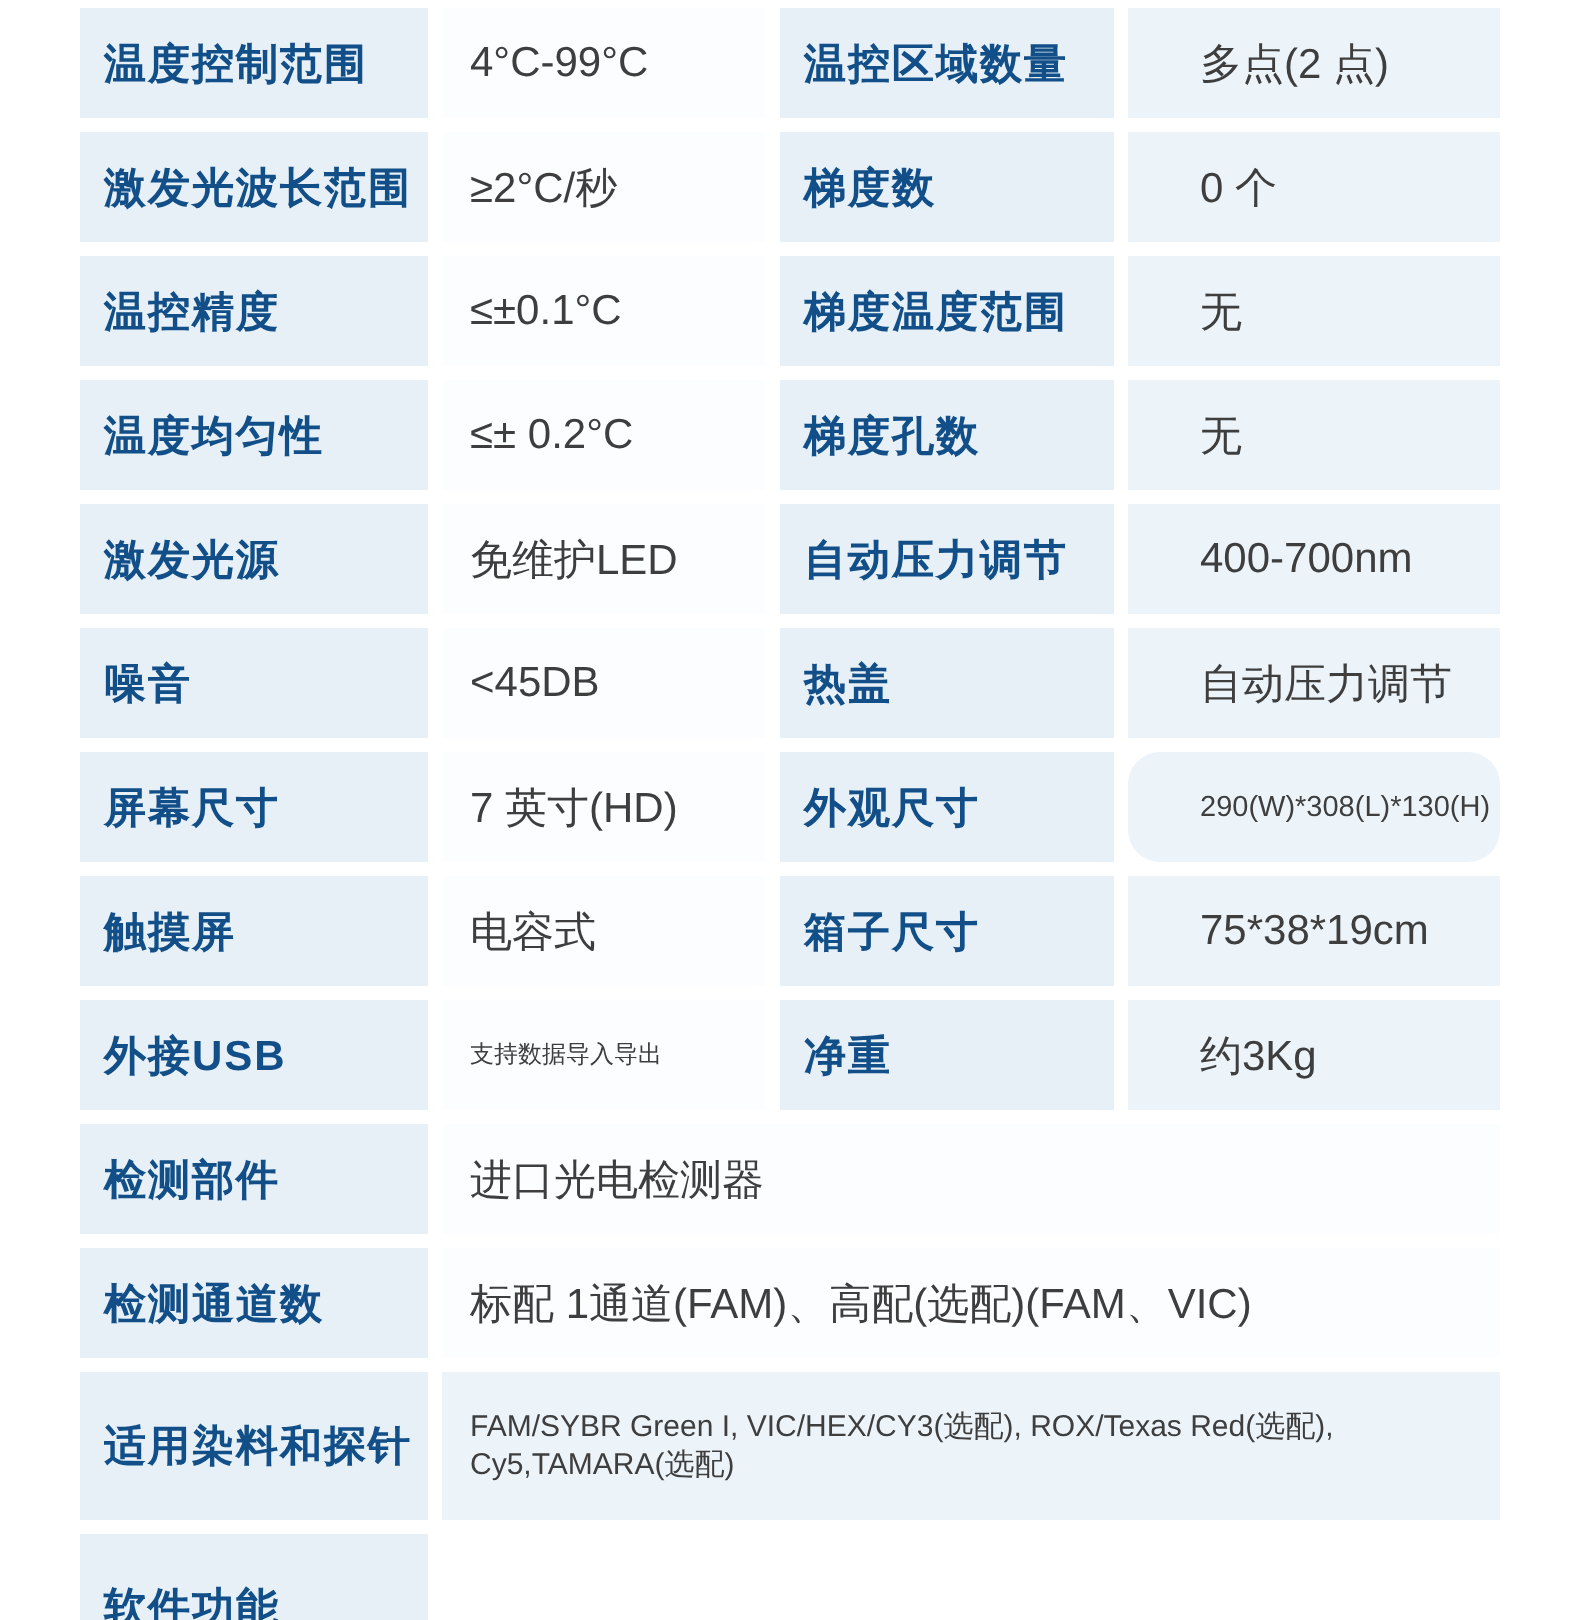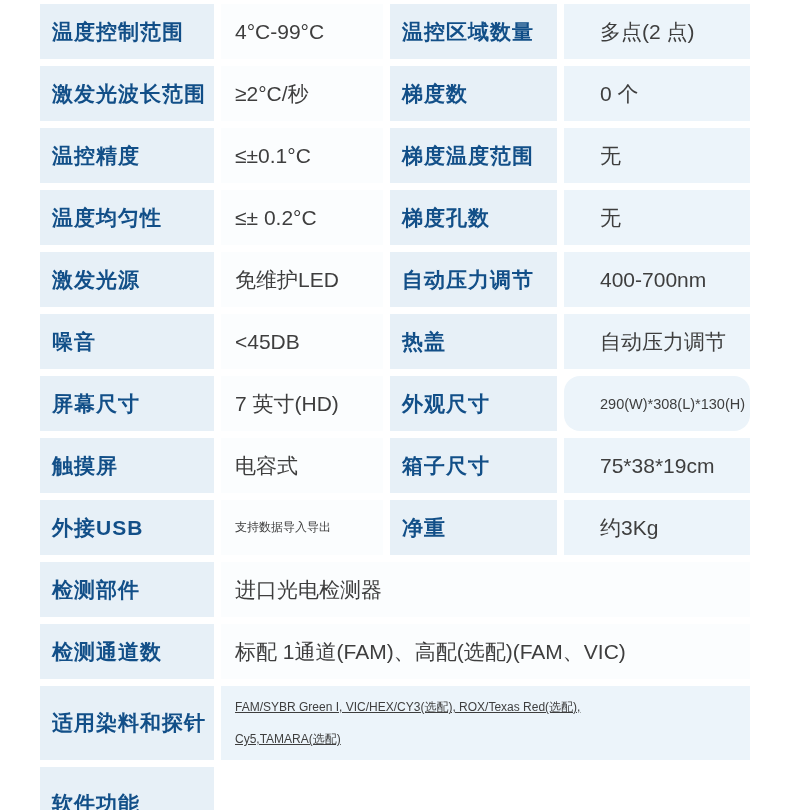--- a/index.html
+++ b/index.html
@@ -28,23 +28,22 @@
   }
   .val{color:var(--value-fg,#3e3e3e);font-size:21px;}
   .v-light{background:var(--value-bg-light,#fbfdfe);padding-left:14px;}
   .v-tint{background:var(--value-bg-tint,#ecf4fa);padding-left:36px;}
   .wide-val{grid-column:2 / 5;}
   .wide-val.v-light{padding-left:14px;}
   .wide-val.v-tint{padding-left:14px;}
   .sm{font-size:12px;font-family:Liberation Serif, serif;}
   .xs{font-size:14.5px;letter-spacing:0;border-radius:16px;}
   .multiline{
-    font-size:12px;line-height:32px;white-space:pre-line;
+    font-size:15px;line-height:19px;white-space:pre-line;
     padding-right:8px;
-    text-decoration:underline;
   }
 </style>
 </head>
 <body>
 
 <div class="spec">
 
   <div class="row">
     <div class="cell lbl">温度控制范围</div>
     <div class="cell val v-light">4°C-99°C</div>

